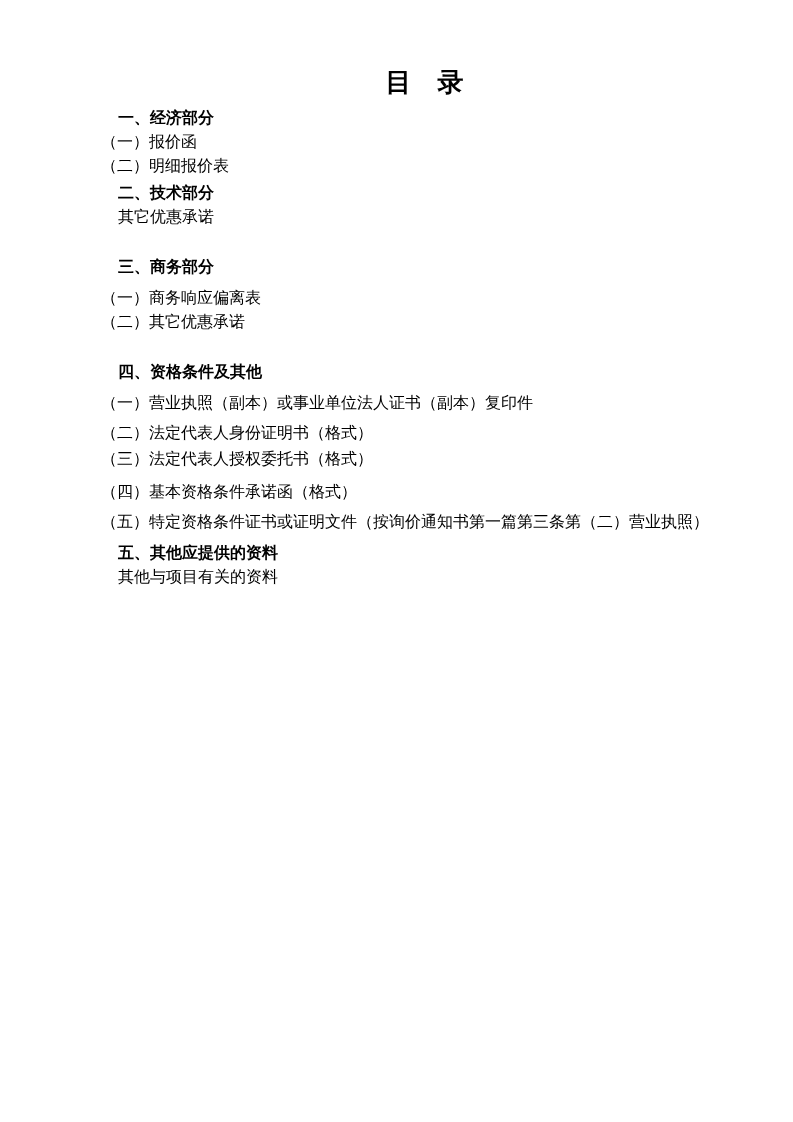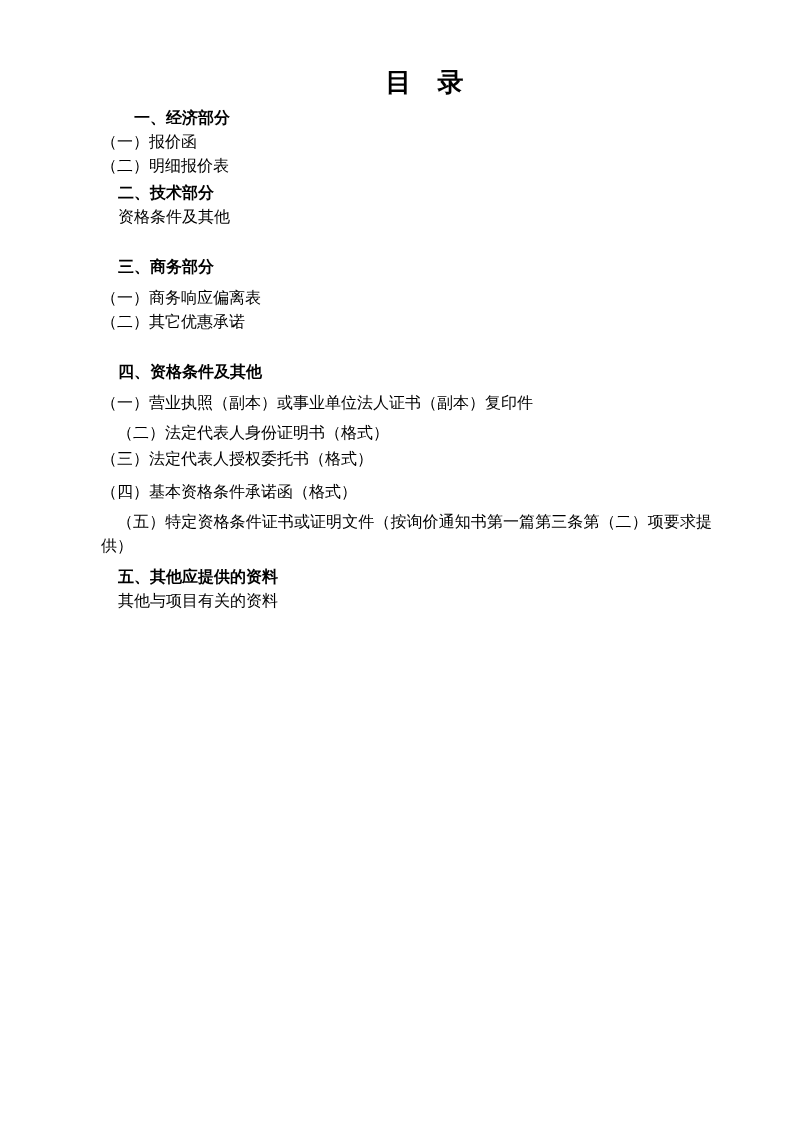--- a/index.html
+++ b/index.html
@@ -50,21 +50,21 @@
   .para {
     font-size: 16px;
     line-height: 24px;
     text-indent: 16px;
     text-align: justify;
     white-space: normal;
   }
   .mt2 { margin-top: 2px; }
   .mt3 { margin-top: 3px; }
   .mt5 { margin-top: 7px; }
-  .mt6 { margin-top: 6px; margin-left: 16px; }
+  .mt6 { margin-top: 6px; }
   .mt9 { margin-top: 9px; }
   .mt10 { margin-top: 10px; }
   .footer-pageno {
     position: absolute;
     left: 0;
     right: 0;
     top: 1042px;
     text-align: center;
     font-size: 14px;
     font-family: "Liberation Sans", sans-serif;
@@ -80,39 +80,39 @@
     <div class="doc-title">目　录</div>
 
     <div class="ln h mt6">一、经济部分</div>
 
     <div class="ln item">（一）报价函</div>
 
     <div class="ln item">（二）明细报价表</div>
 
     <div class="ln h mt3">二、技术部分</div>
 
-    <div class="ln plain">资格条件及其他</div>
+    <div class="ln plain">其它优惠承诺</div>
 
     <div class="ln h">三、商务部分</div>
 
     <div class="ln item mt5">（一）商务响应偏离表</div>
 
     <div class="ln item">（二）其它优惠承诺</div>
 
     <div class="ln h">四、资格条件及其他</div>
 
     <div class="ln item mt5">（一）营业执照（副本）或事业单位法人证书（副本）复印件</div>
 
     <div class="ln item mt6">（二）法定代表人身份证明书（格式）</div>
 
     <div class="ln item mt2">（三）法定代表人授权委托书（格式）</div>
 
     <div class="ln item mt9">（四）基本资格条件承诺函（格式）</div>
 
-    <div class="para mt6">（五）特定资格条件证书或证明文件（按询价通知书第一篇第三条第（二）项要求提供）</div>
+    <div class="para mt6">（五）特定资格条件证书或证明文件（按询价通知书第一篇第三条第（二）营业执照）</div>
 
 
     <div class="ln h mt5">五、其他应提供的资料</div>
 
     <div class="ln plain">其他与项目有关的资料</div>
 
   </div>
 
   <div class="footer-pageno">24</div>
 </div>

